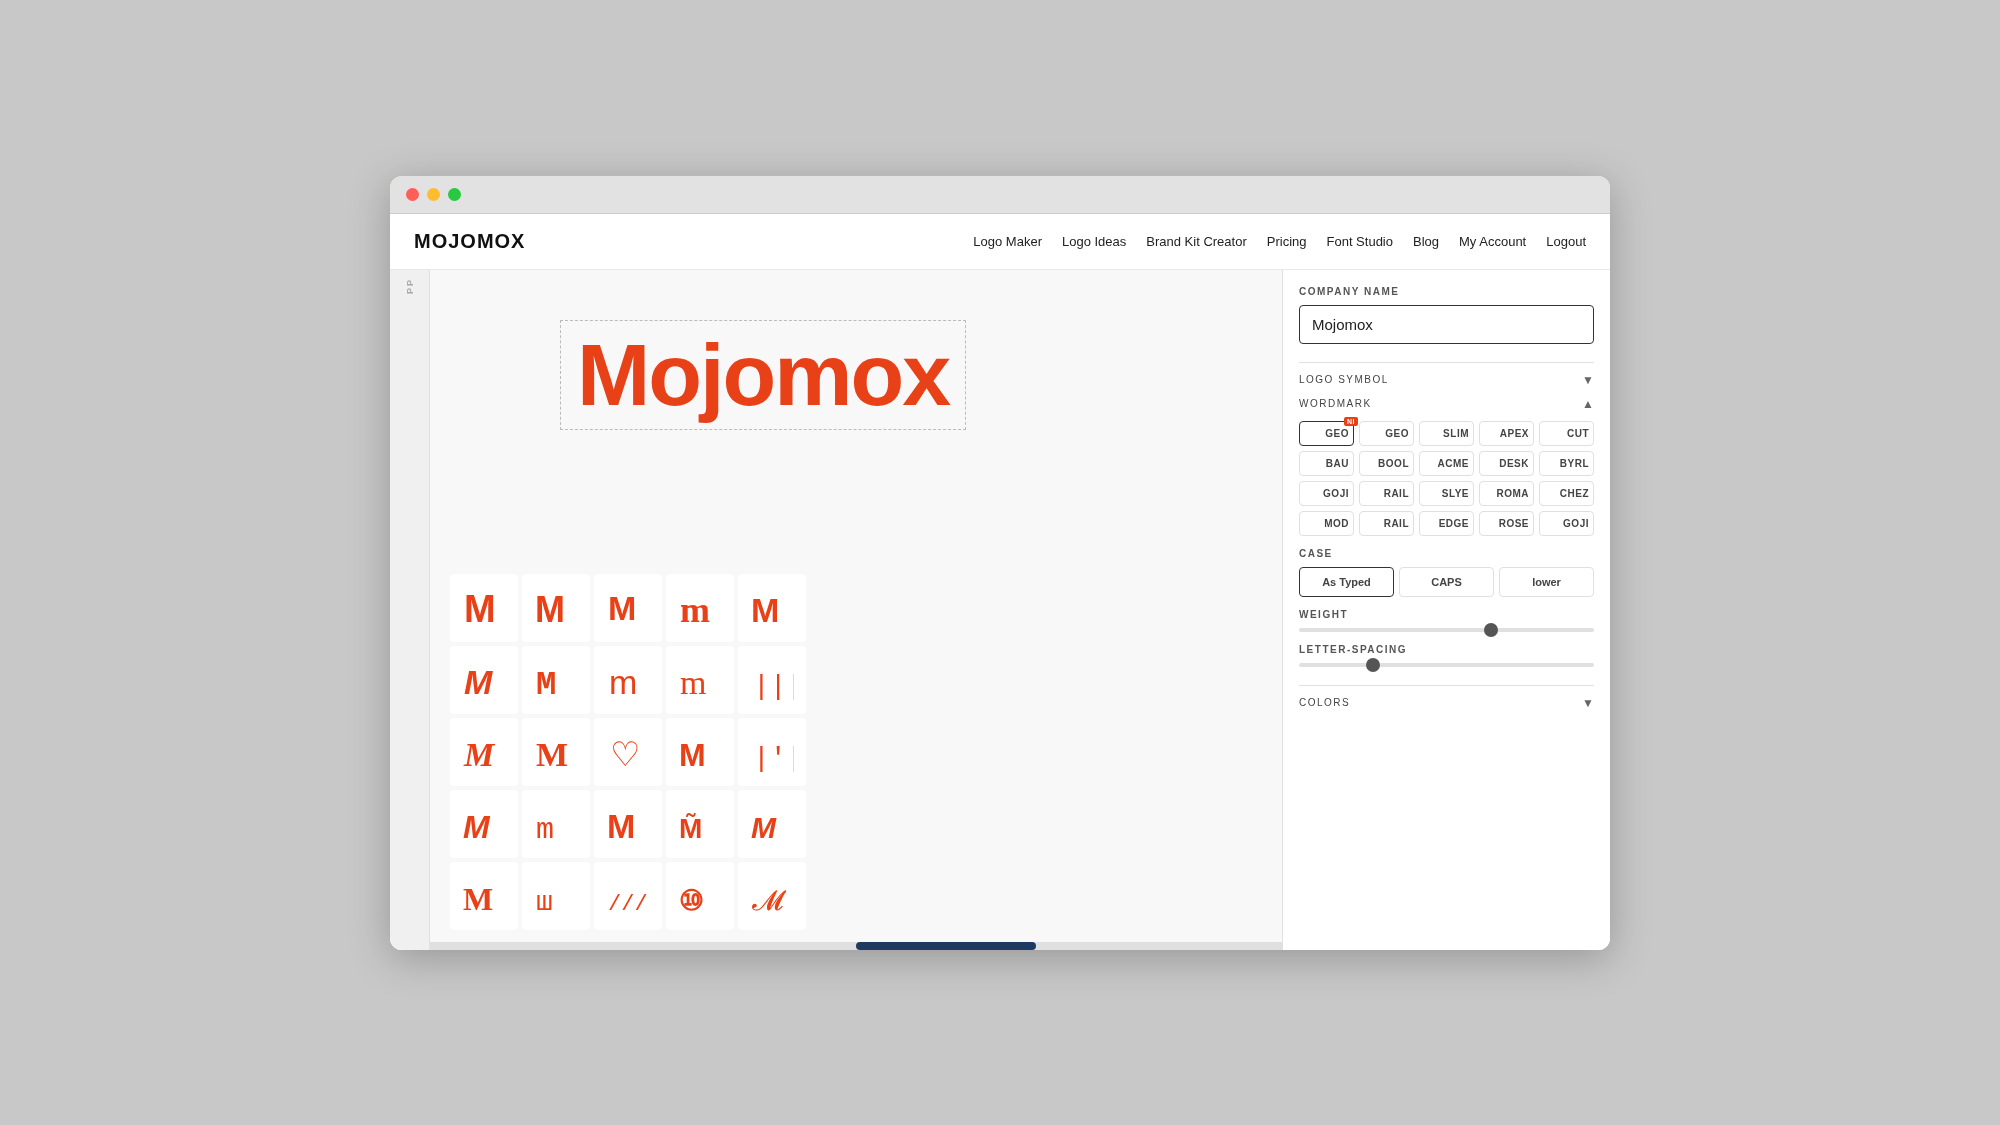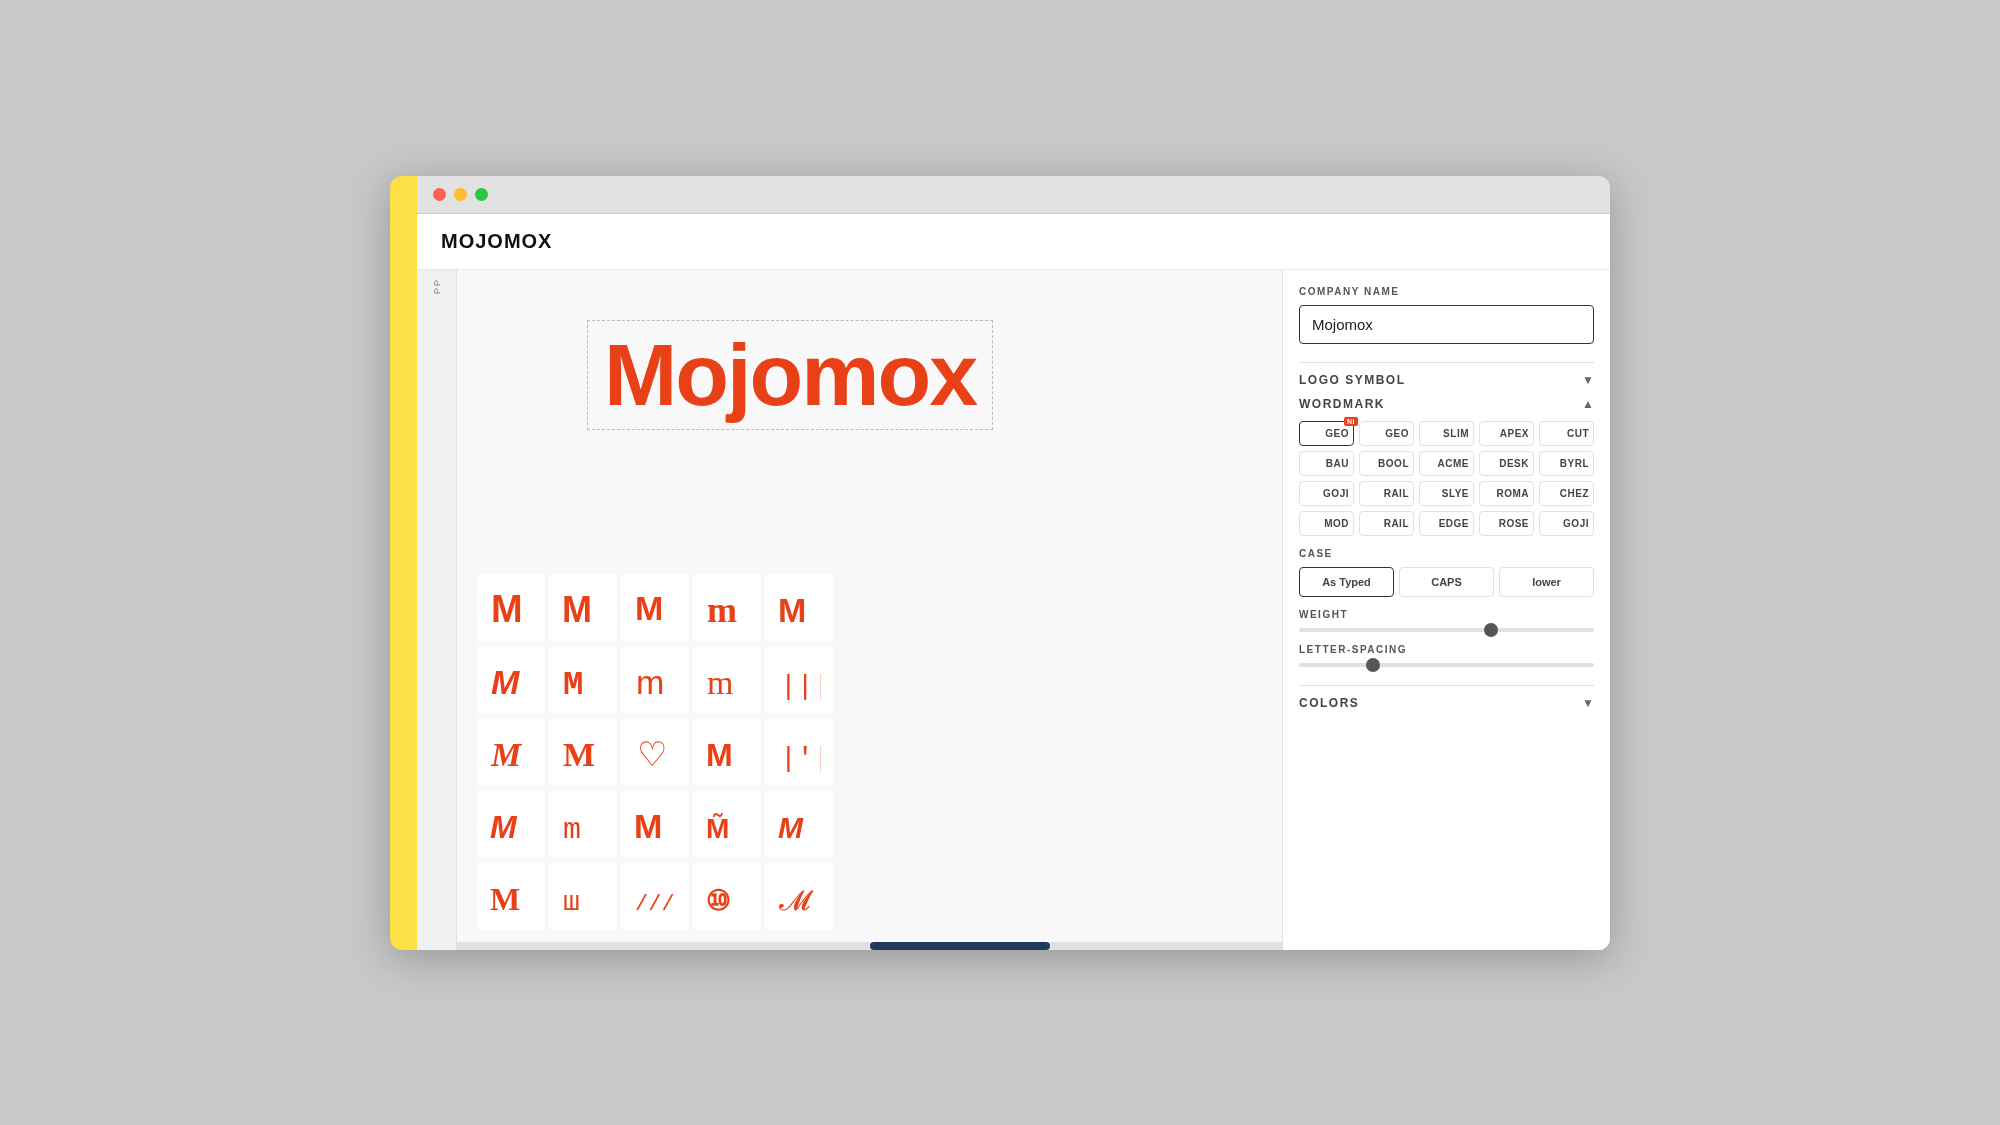--- a/index.html
+++ b/index.html
@@ -7,25 +7,24 @@
       background: #c8c8c8;
       display: flex;
       align-items: center;
       justify-content: center;
       min-height: 100vh;
       font-family: -apple-system, BlinkMacSystemFont, 'Segoe UI', Arial, sans-serif;
     }
 
     .browser-window {
       width: 1220px;
-      background: #fde047;
+      background: #fef9c3;
       border-radius: 12px;
       box-shadow: 0 8px 40px rgba(0,0,0,0.25);
       overflow: hidden;
-      padding-left: 27px;
     }
 
     .browser-chrome {
       background: #e2e2e2;
       padding: 12px 16px;
       display: flex;
       align-items: center;
       gap: 8px;
       border-bottom: 1px solid #ccc;
     }
@@ -215,22 +214,22 @@
     .section-header {
       display: flex;
       align-items: center;
       justify-content: space-between;
       padding: 10px 0;
       border-top: 1px solid #e0e0e0;
       cursor: pointer;
     }
 
     .section-header-label {
-      font-size: 12px;
-      font-weight: 700;
+      font-size: 10px;
+      font-weight: 400;
       letter-spacing: 1.5px;
       color: #444;
       text-transform: uppercase;
     }
 
     .chevron {
       font-size: 12px;
       color: #666;
     }
 
@@ -332,20 +331,30 @@
   <div class="browser-chrome">
     <div class="browser-dot dot-red"></div>
     <div class="browser-dot dot-yellow"></div>
     <div class="browser-dot dot-green"></div>
   </div>
 
   <div class="browser-body">
 
     <nav class="nav">
       <div class="nav-logo">MOJOMOX</div>
+      <div class="nav-links">
+        <a class="nav-link">Logo Maker</a>
+        <a class="nav-link">Logo Ideas</a>
+        <a class="nav-link">Brand Kit Creator</a>
+        <a class="nav-link">Pricing</a>
+        <a class="nav-link">Font Studio</a>
+        <a class="nav-link">Blog</a>
+        <a class="nav-link">My Account</a>
+        <a class="nav-link">Logout</a>
+      </div>
     </nav>
 
     <div class="main-content">
 
       <div class="left-sidebar">
         <span class="sidebar-ruler-label">PP</span>
       </div>
 
       <div class="canvas-area">
 

